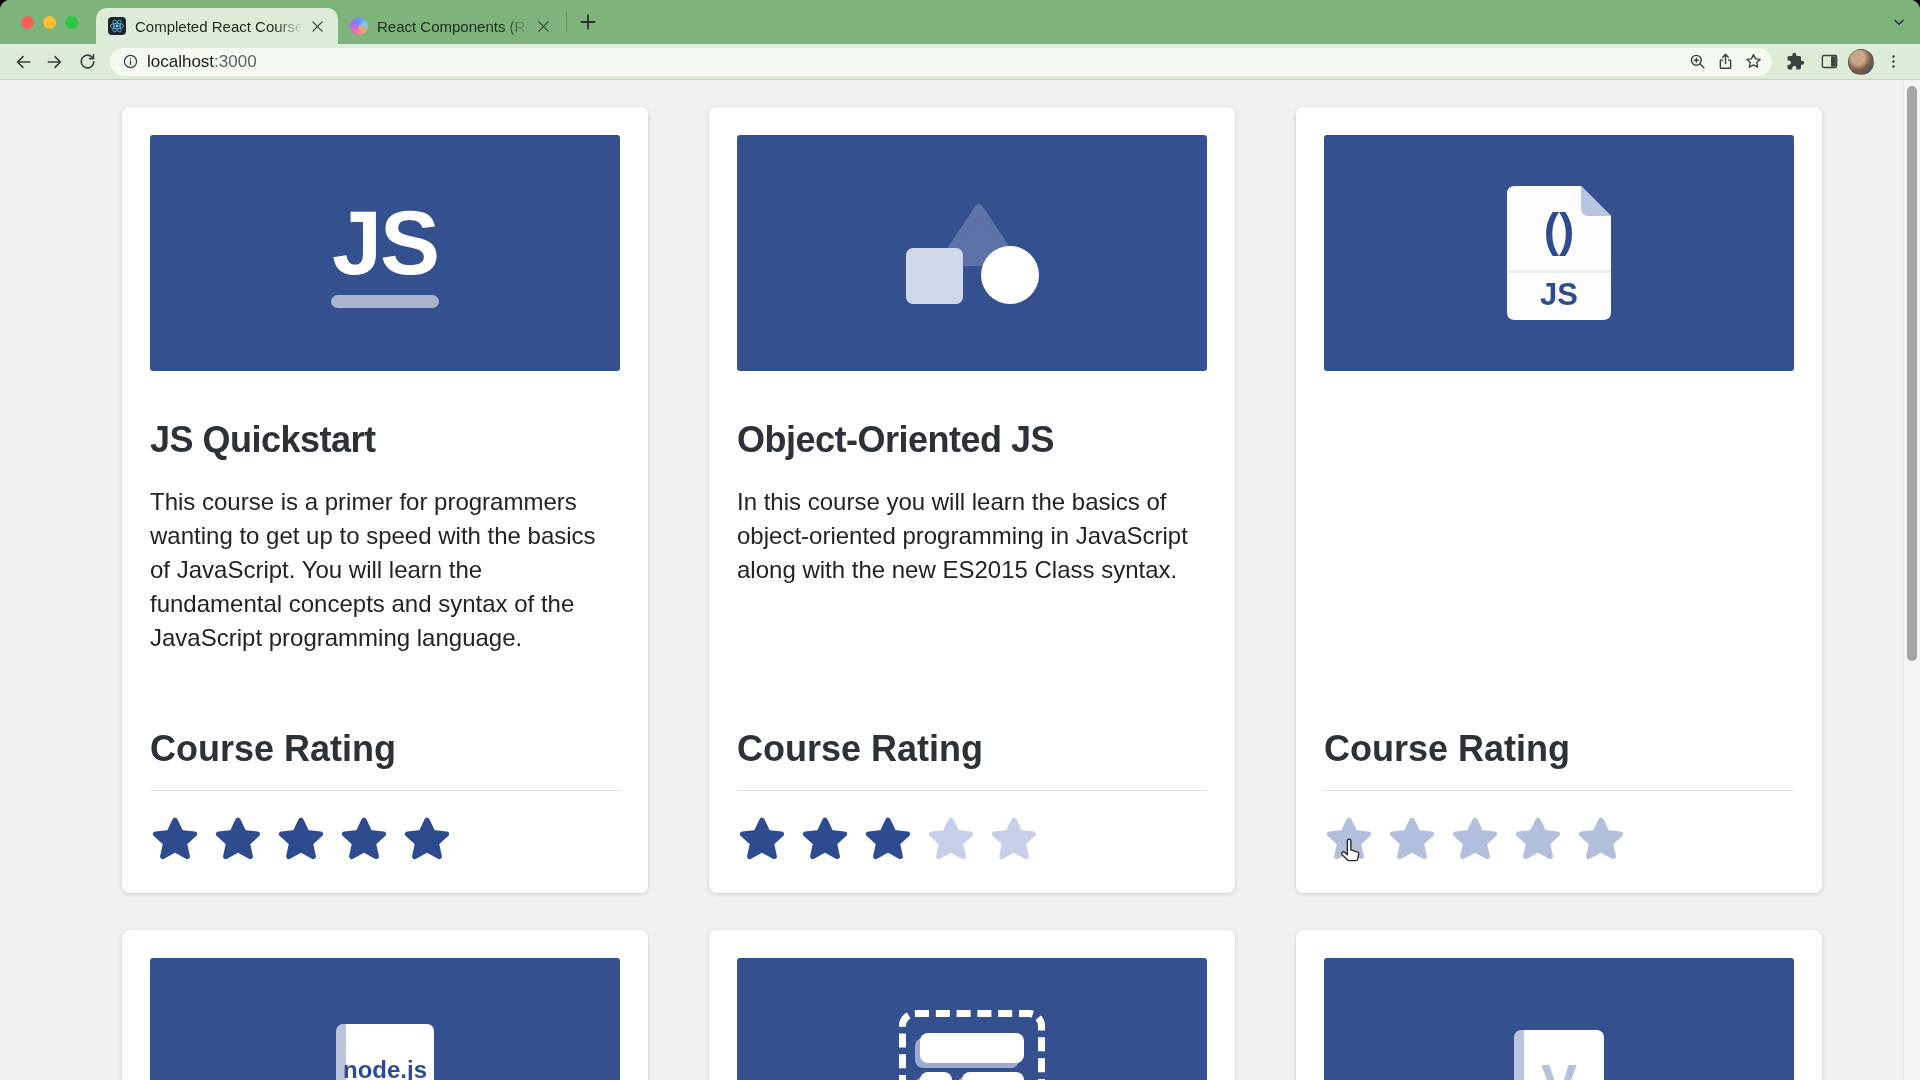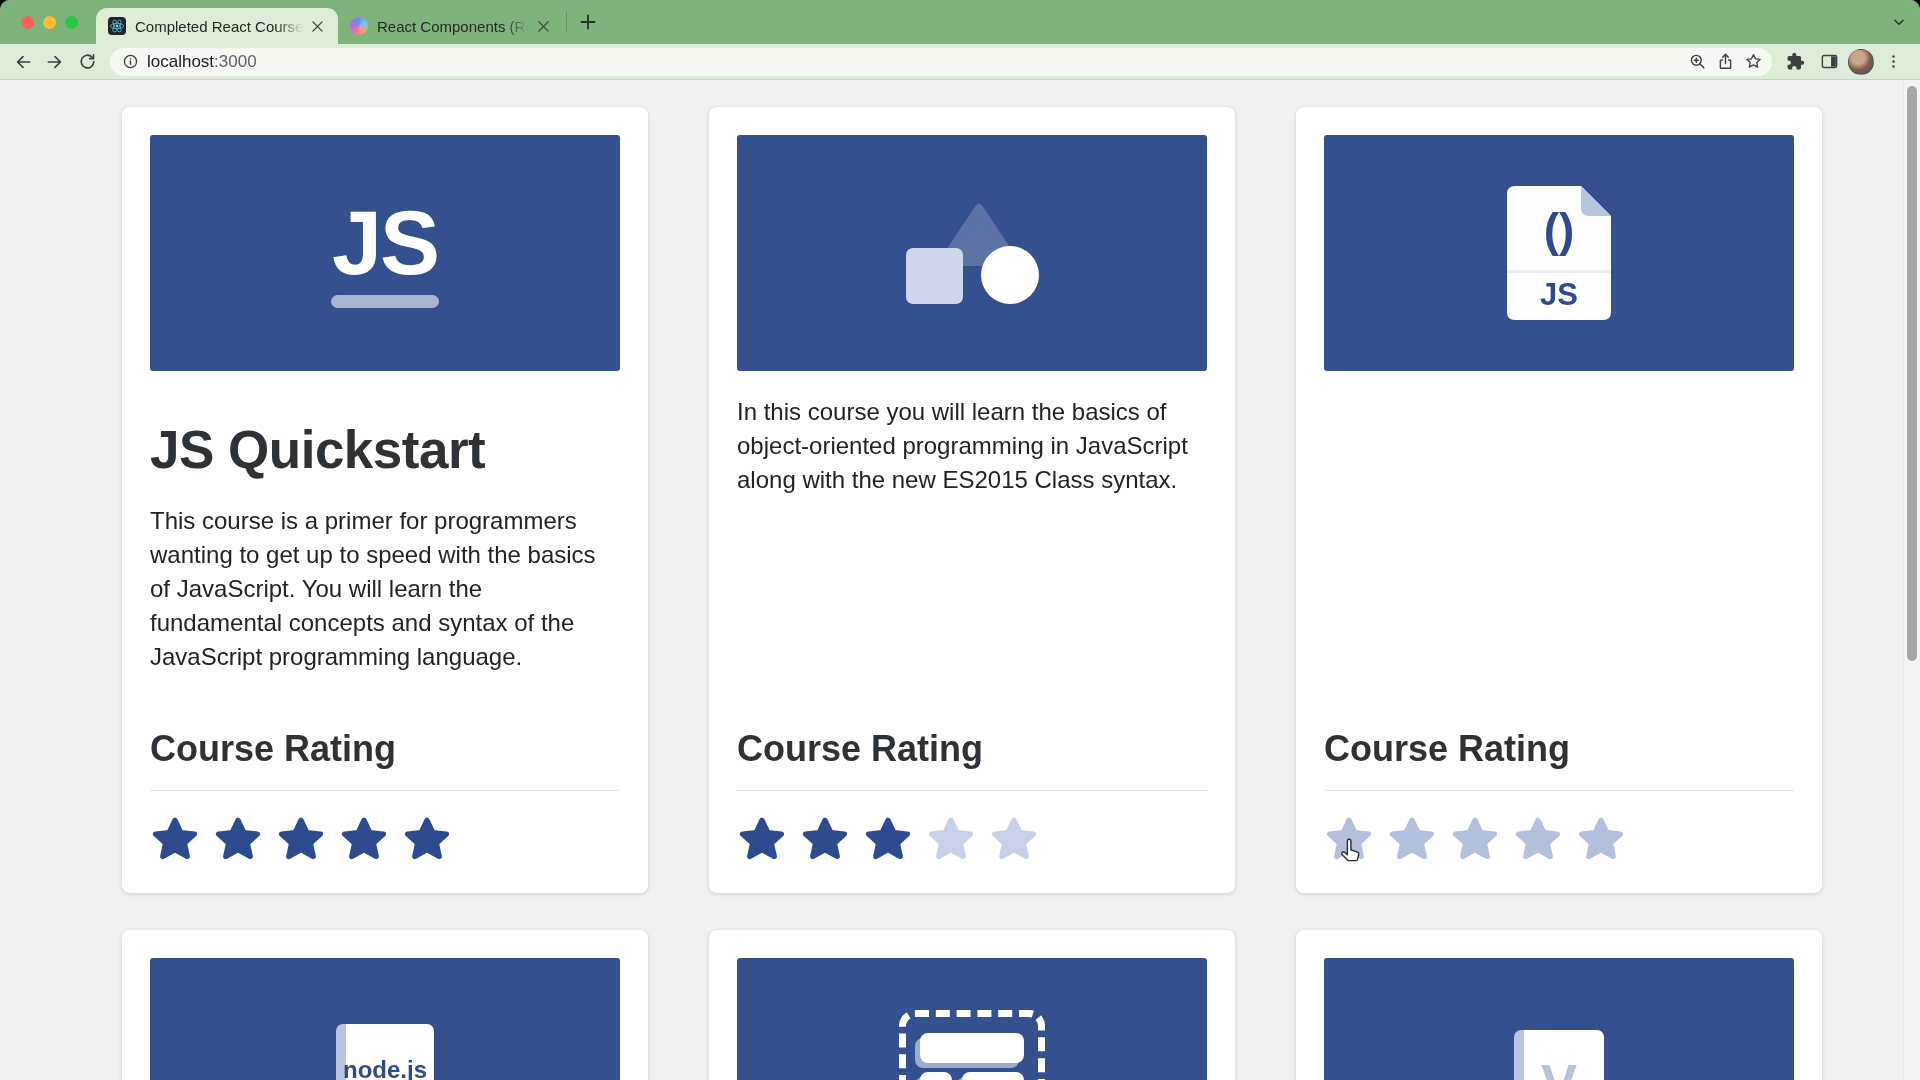--- a/index.html
+++ b/index.html
@@ -36,21 +36,21 @@
   .pill-icon{width:26px;height:26px;border:none;background:transparent;border-radius:50%;display:flex;align-items:center;justify-content:center;color:#3c4043;padding:0;}
   .chrome-actions{display:flex;align-items:center;gap:4px;padding-right:4px;}
   .avatar{width:26px;height:26px;border-radius:50%;background:radial-gradient(circle at 38% 32%,#c9a689 0 30%,#7e5c49 55%,#3c5a7a 90%);border:1px solid rgba(0,0,0,.15);box-sizing:border-box;}
 
   
   .content{position:relative;height:1000px;background:var(--content-bg);overflow:hidden;}
   .cards-grid{position:absolute;left:98px;top:27px;display:grid;grid-template-columns:repeat(3,550px);grid-template-rows:786px 620px;gap:37px;}
   .card{background:var(--card-bg);border-radius:8px;box-shadow:0 1px 4px rgba(0,0,0,.15);padding:28px;box-sizing:border-box;display:flex;flex-direction:column;margin-left:24px;}
   .card-image{height:236px;background:var(--image-blue);border-radius:3px;display:flex;align-items:center;justify-content:center;overflow:hidden;flex:0 0 auto;}
   .card.partial .card-image{height:540px;align-items:flex-start;}
-  .card h2{margin:48px 0 0;font-size:53px;font-weight:700;color:#2c3237;letter-spacing:-.5px;}
+  .card h2{margin:48px 0 0;font-size:36px;font-weight:700;color:#2c3237;letter-spacing:-.5px;}
   .card p{margin:24px 0 0;font-size:24px;line-height:34px;color:#212325;}
   .rating{margin-top:auto;}
   .rating h3{margin:0 0 20px;font-size:36px;font-weight:700;color:#2c3237;}
   .rating hr{border:none;border-top:1px solid #e0e0e0;margin:0;}
   .stars{display:flex;gap:13px;margin-top:24px;}
   .stars svg{width:50px;height:50px;display:block;}
 
   
   .jslogo{text-align:center;}
   .jslogo .js-text{font-size:90px;font-weight:700;color:#fff;letter-spacing:-2px;line-height:1;}
@@ -229,20 +229,21 @@
       </div>
 
       <div class="card">
         <div class="card-image">
           <svg width="145" height="107" viewBox="0 0 145 107">
             <path d="M79 8 L115 62 H43 Z" fill="#6276a9" stroke="#6276a9" stroke-width="8" stroke-linejoin="round" opacity="0.9"></path>
             <rect x="6" y="48" width="57" height="56" rx="7" fill="#cfd7ea"></rect>
             <circle cx="110" cy="75" r="29" fill="#ffffff"></circle>
           </svg>
         </div>
+        <h2>Object-Oriented JS</h2>
         <p>In this course you will learn the basics of object-oriented programming in JavaScript along with the new ES2015 Class syntax.</p>
         <div class="rating">
           <h3>Course Rating</h3>
           <hr>
           <div class="stars">
               <svg viewBox="0 0 24 24">
                 <path d="M12 2.6l2.85 5.95 6.45.62-4.85 4.35 1.4 6.35L12 16.6l-5.85 3.27 1.4-6.35-4.85-4.35 6.45-.62z" fill="#2d4b8e" stroke="#2d4b8e" stroke-width="2.6" stroke-linejoin="round"></path>
               </svg>
               <svg viewBox="0 0 24 24">
                 <path d="M12 2.6l2.85 5.95 6.45.62-4.85 4.35 1.4 6.35L12 16.6l-5.85 3.27 1.4-6.35-4.85-4.35 6.45-.62z" fill="#2d4b8e" stroke="#2d4b8e" stroke-width="2.6" stroke-linejoin="round"></path>

